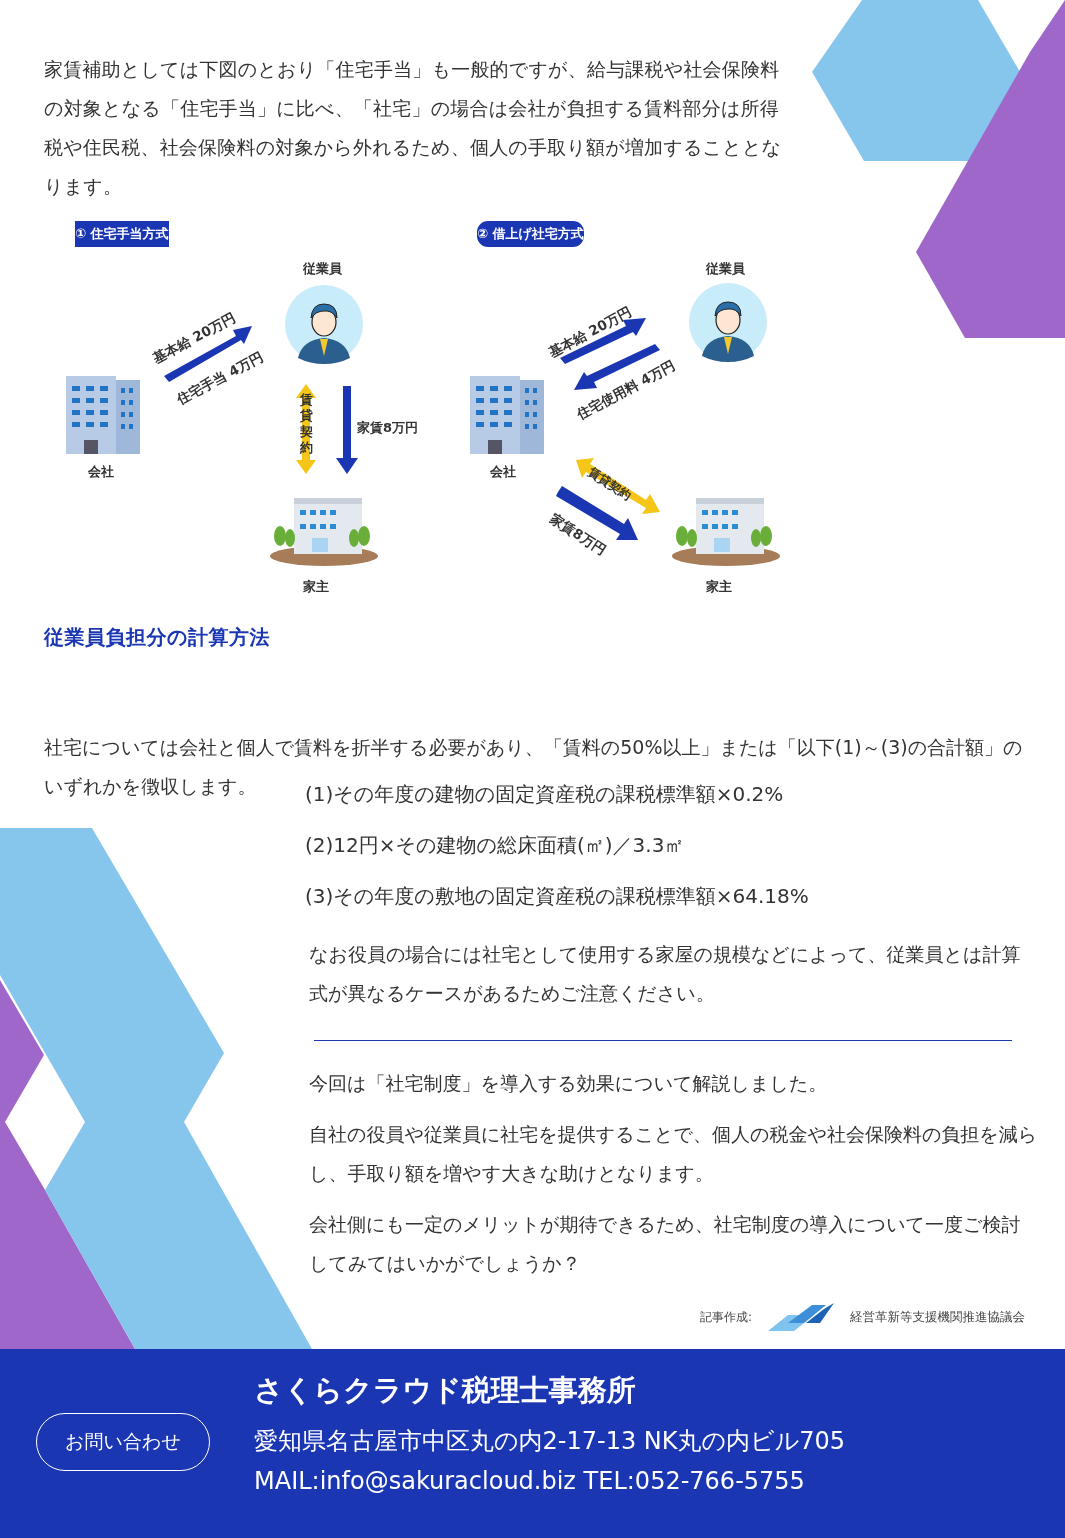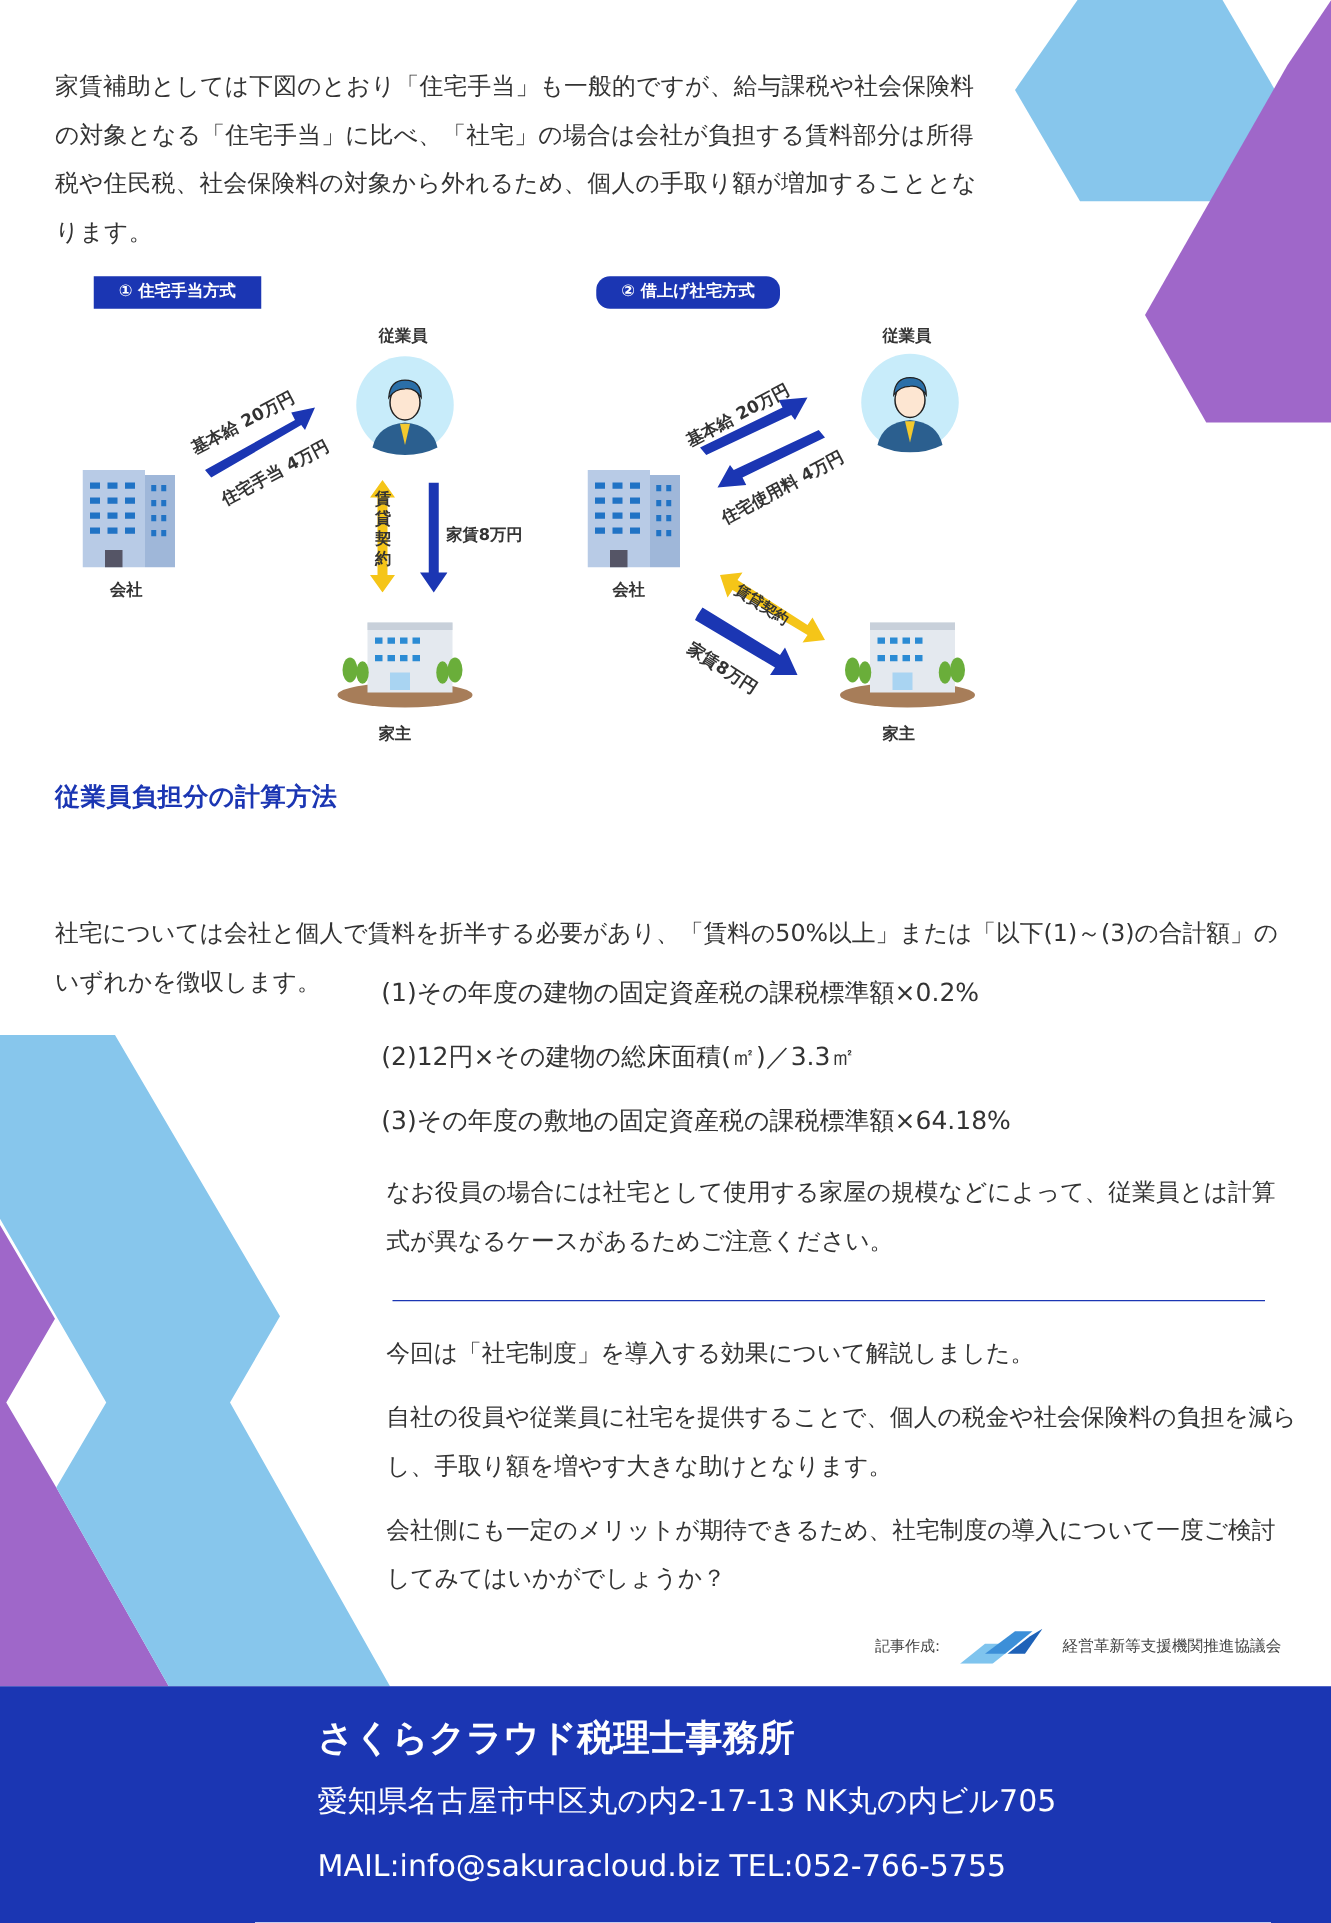--- a/index.html
+++ b/index.html
@@ -4,21 +4,21 @@
 <style>
   * { box-sizing: border-box; margin: 0; padding: 0; }
   html, body { width: 1065px; height: 1538px; overflow: hidden; background: #ffffff; }
   body { position: relative; font-family: "DejaVu Sans", "Liberation Sans", sans-serif; color: #333333; }
 
   .deco { position: absolute; left: 0; top: 0; width: 1065px; height: 1538px; pointer-events: none; z-index: 0; }
 
   .text { position: absolute; z-index: 2; }
   .intro { left: 44px; top: 50px; width: 745px; font-size: 19px; line-height: 39px; color: #333; letter-spacing: 0.2px; }
 
-  .badge { position: absolute; z-index: 3; background: #1b36b3; color: #fff; font-size: 13px; font-weight: bold; height: 26px; line-height: 26px; padding: 0 20px; }
+  .badge { position: absolute; z-index: 3; background: #1b36b3; color: #fff; font-size: 13px; font-weight: bold; height: 26px; line-height: 26px; padding: 0 0; }
 
   .dlabel { position: absolute; z-index: 3; font-size: 13px; color: #333; font-weight: bold; }
   .dlabel.rot { transform-origin: left top; font-weight: bold; font-size: 13.5px; }
 
   .section-title { left: 44px; top: 624px; font-size: 20px; font-weight: bold; color: #1b36b3; letter-spacing: 0.5px; }
   .para2 { left: 44px; top: 684px; width: 990px; font-size: 19px; line-height: 39px; color: #333; margin-top: 44px; }
   .formula { left: 305px; font-size: 20px; color: #333; }
   .para3 { left: 309px; top: 935px; width: 720px; font-size: 19px; line-height: 39px; color: #333; }
   .hr { position: absolute; left: 314px; top: 1040px; width: 698px; height: 1px; background: #1b36b3; z-index: 2; }
   .para4 { left: 309px; width: 730px; font-size: 19px; line-height: 39px; color: #333; }
@@ -227,16 +227,17 @@
   <span>記事作成:</span>
   <svg width="66" height="28">
     <polygon points="0,28 20,12 46,12 26,28" fill="#7fc4ee"></polygon>
     <polygon points="20,20 44,2 58,2 36,20" fill="#3c8fd8"></polygon>
     <polygon points="38,20 56,6 66,0 52,20" fill="#1e62b8"></polygon>
   </svg>
   <span class="credit-org">経営革新等支援機関推進協議会</span>
 </div>
 
 <div class="footer">
+  <button class="contact-btn">お問い合わせ</button>
   <div class="firm-name">さくらクラウド税理士事務所</div>
   <div class="firm-line" style="top:76px;">愛知県名古屋市中区丸の内2-17-13 NK丸の内ビル705</div>
-  <div class="firm-line" style="top:118px;margin-top:12px;">MAIL:info@sakuracloud.biz  TEL:052-766-5755</div>
+  <div class="firm-line" style="top:118px;">MAIL:info@sakuracloud.biz  TEL:052-766-5755</div>
 </div>
 
 </body></html>

